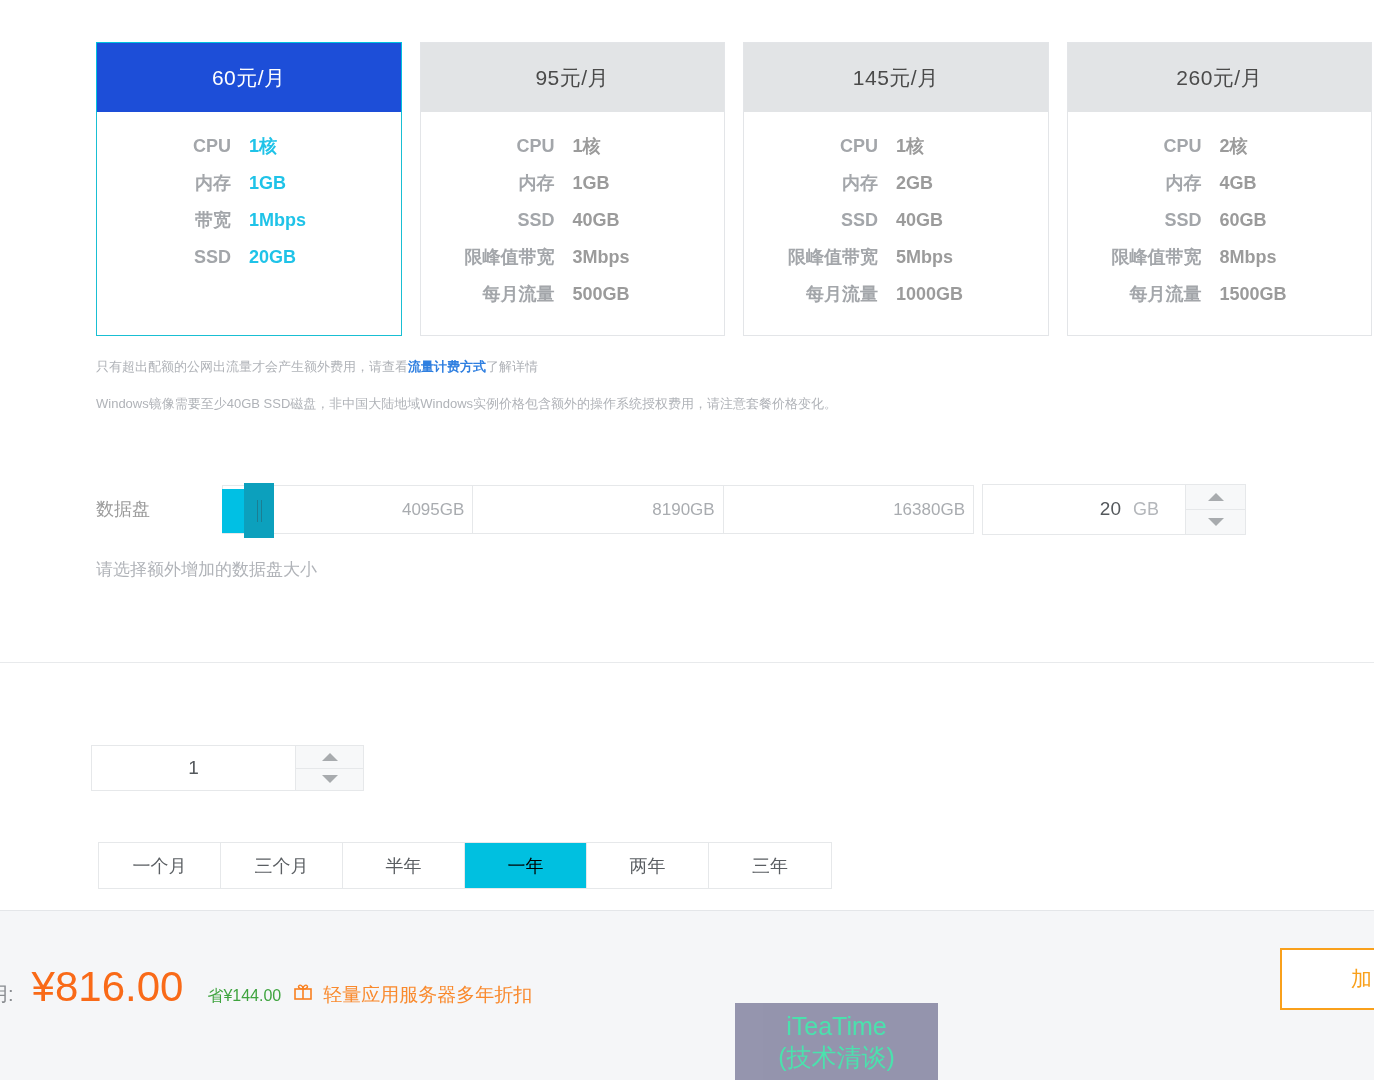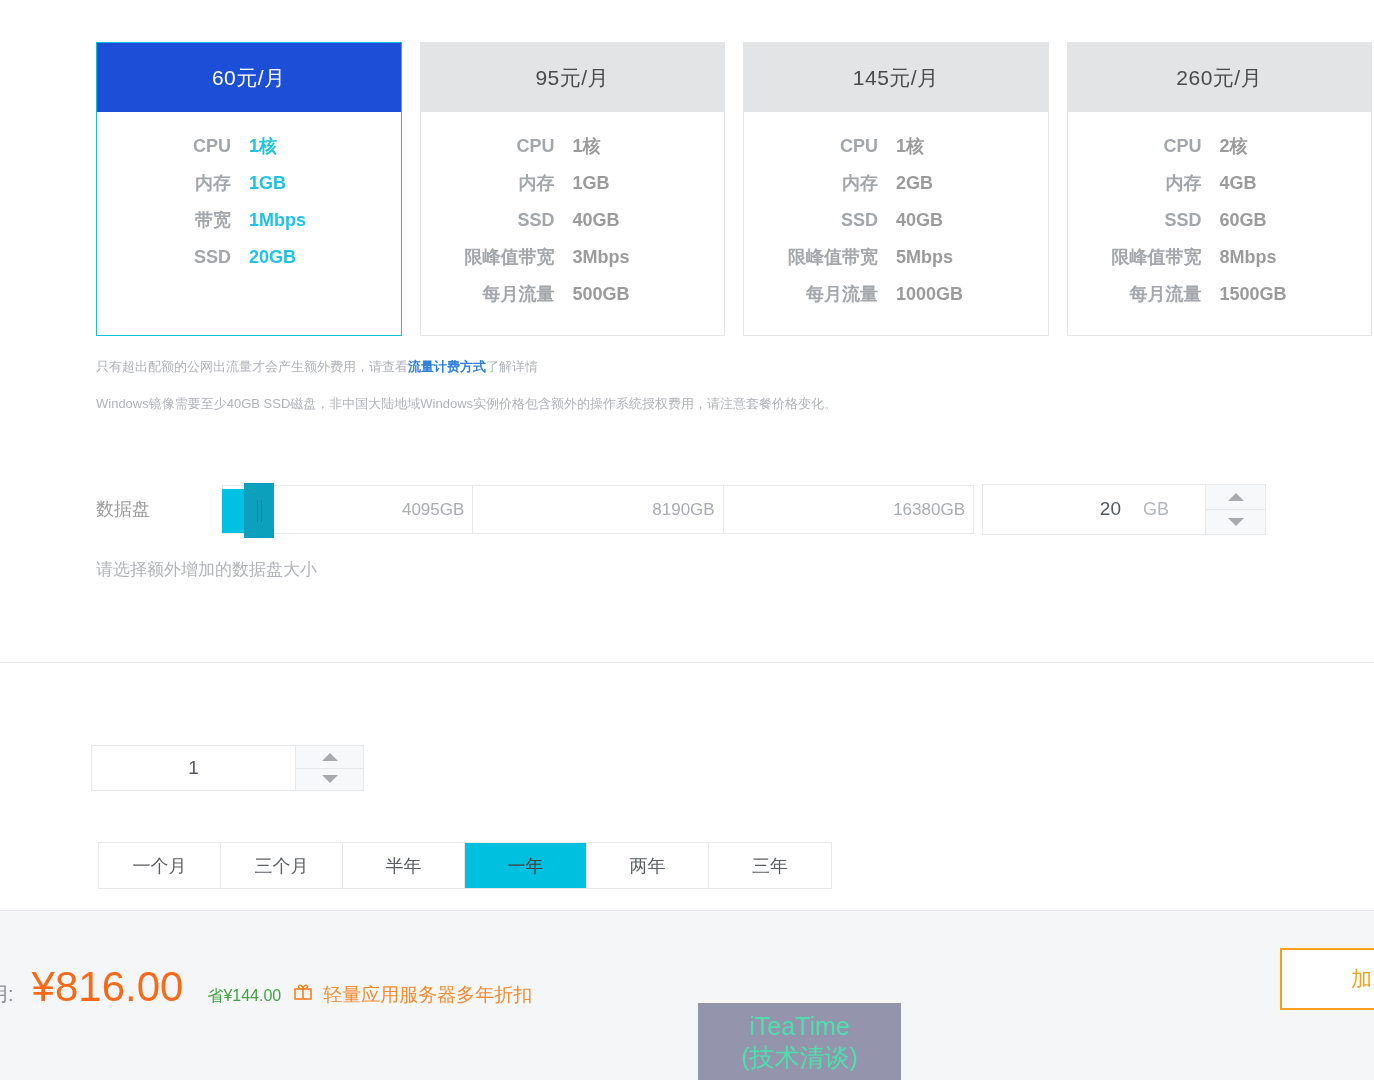--- a/index.html
+++ b/index.html
@@ -138,21 +138,20 @@
     width: 1px; height: 22px;
     background: #1b7e93;
   }
   .num-box {
     flex: none;
     display: flex;
     height: 51px;
     margin-left: 8px;
     border: 1px solid #e6e8ea;
     background: #fff;
-    gap: 10px;
   }
   .num-field {
     width: 150px;
     display: flex;
     align-items: center;
     justify-content: flex-end;
     padding-right: 12px;
     font-size: 19px;
     color: #54585c;
   }
@@ -228,21 +227,21 @@
   }
   .dur-tab {
     width: 122px; height: 45px;
     display: flex; align-items: center; justify-content: center;
     font-size: 18px; color: #5a5e62;
     border-right: 1px solid #e6e8ea;
     cursor: pointer;
     background: #fff;
   }
   .dur-tab:last-child { border-right: none; }
-  .dur-tab.active { background: #00c0e0; color: #404040; }
+  .dur-tab.active { background: #00c0e0; color: #000000; }
 
   
   .bottom-bar {
     position: absolute;
     left: 0; top: 910px;
     width: 1374px; height: 170px;
     background: #f5f6f8;
     border-top: 1px solid #e4e6e9;
   }
   .price-line {
@@ -286,21 +285,21 @@
     color: #f9a01b;
     font-size: 21px;
     display: flex; align-items: center; justify-content: flex-end;
     padding-right: 28px;
     cursor: pointer;
   }
 
   
   .watermark {
     position: absolute;
-    left: 698px; top: 1003px;
+    left: 735px; top: 1003px;
     width: 203px; height: 77px;
     background: #8d8da8;
     display: flex;
     flex-direction: column;
     align-items: center;
     justify-content: center;
     opacity: .93;
   }
   .wm-l1 { font-size: 25px; color: #3fe0a8; line-height: 30px; }
   .wm-l2 { font-size: 25px; color: #3fe0a8; line-height: 32px; }

